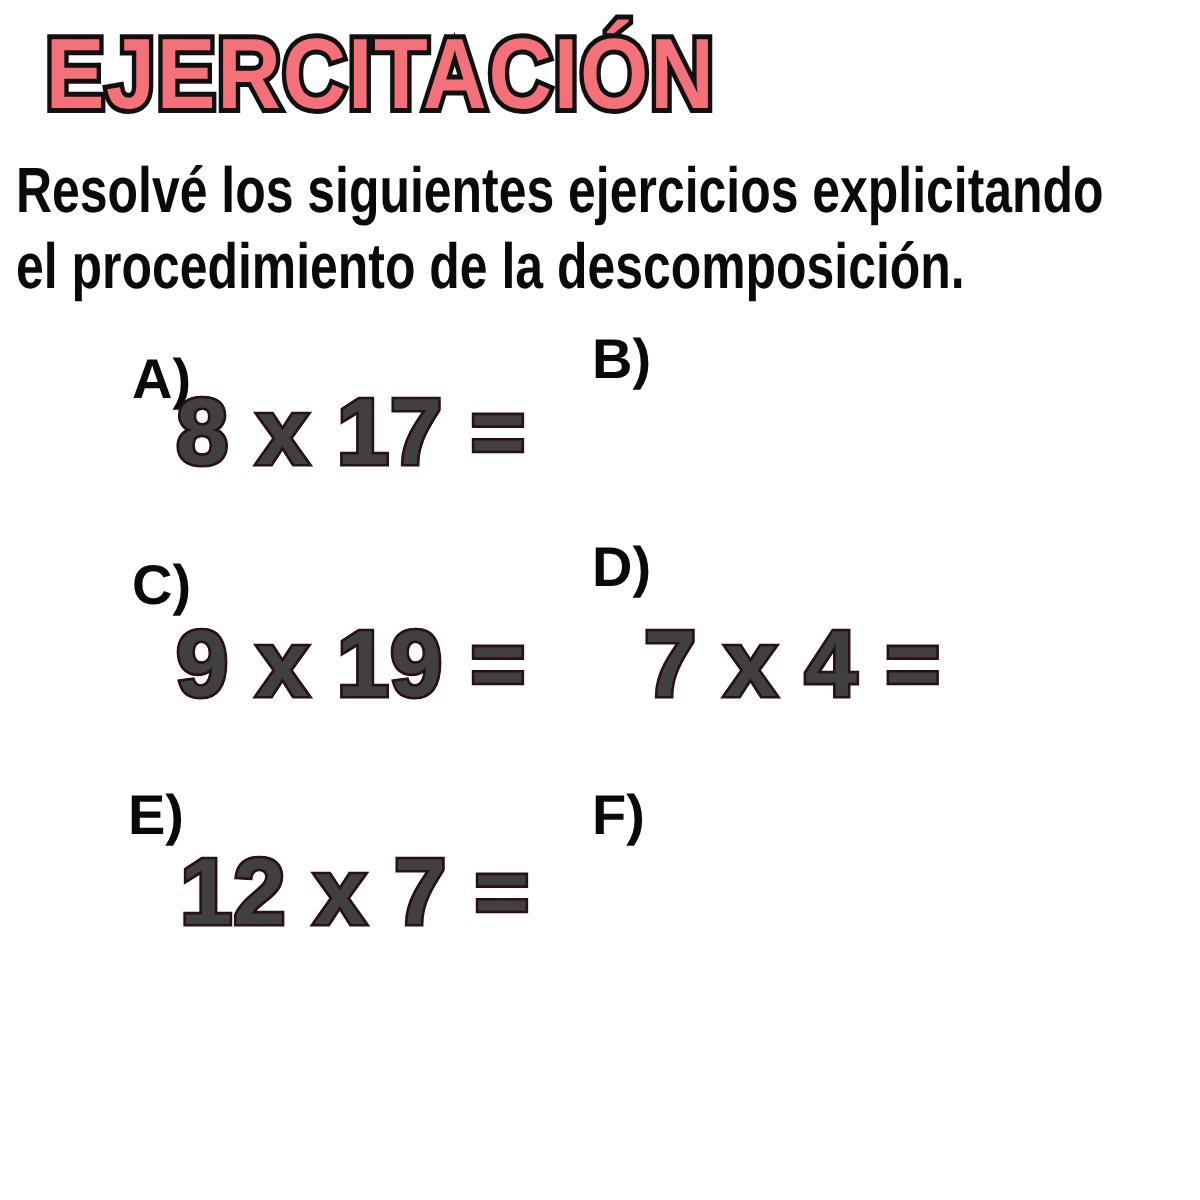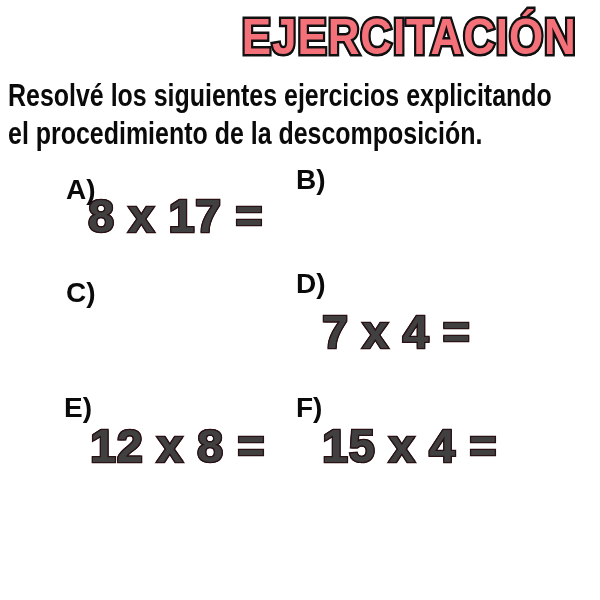--- a/index.html
+++ b/index.html
@@ -15,21 +15,21 @@
     overflow: hidden;
     font-family: "Liberation Sans", sans-serif;
   }
 
   
   .title-wrap {
     position: absolute;
     top: 8px;
     left: 0;
     right: 0;
-    text-align: right;
+    text-align: left;
   }
   .title {
     display: inline-block;
     font-size: 50px;
     font-weight: 700;
     letter-spacing: 1px;
     color: #F4717A;
     -webkit-text-stroke: 5px #111111;
     paint-order: stroke fill;
     transform: scaleX(0.88);
@@ -93,23 +93,23 @@
     <div class="instr-line">Resolvé los siguientes ejercicios explicitando</div>
     <div class="instr-line">el procedimiento de la descomposición.</div>
   </div>
 
   <span class="ex-label" style="left:66px; top:176px;">A)</span>
   <span class="ex-expr" style="left:88px; top:192px;">8 x 17 =</span>
 
   <span class="ex-label" style="left:296px; top:166px;">B)</span>
 
   <span class="ex-label" style="left:66px; top:279px;">C)</span>
+  <span class="ex-expr" style="left:88px; top:308px;">9 x 19 =</span>
 
   <span class="ex-label" style="left:296px; top:270px;">D)</span>
   <span class="ex-expr" style="left:322px; top:308px;">7 x 4 =</span>
 
   <span class="ex-label" style="left:64px; top:394px;">E)</span>
-  <span class="ex-expr" style="left:90px; top:422px;">12 x 8 =</span>
+  <span class="ex-expr" style="left:90px; top:422px;">12 x 7 =</span>
 
   <span class="ex-label" style="left:296px; top:394px;">F)</span>
-  <span class="ex-expr" style="left:322px; top:422px;">15 x 4 =</span>
 
 </div>
 
 </body></html>

